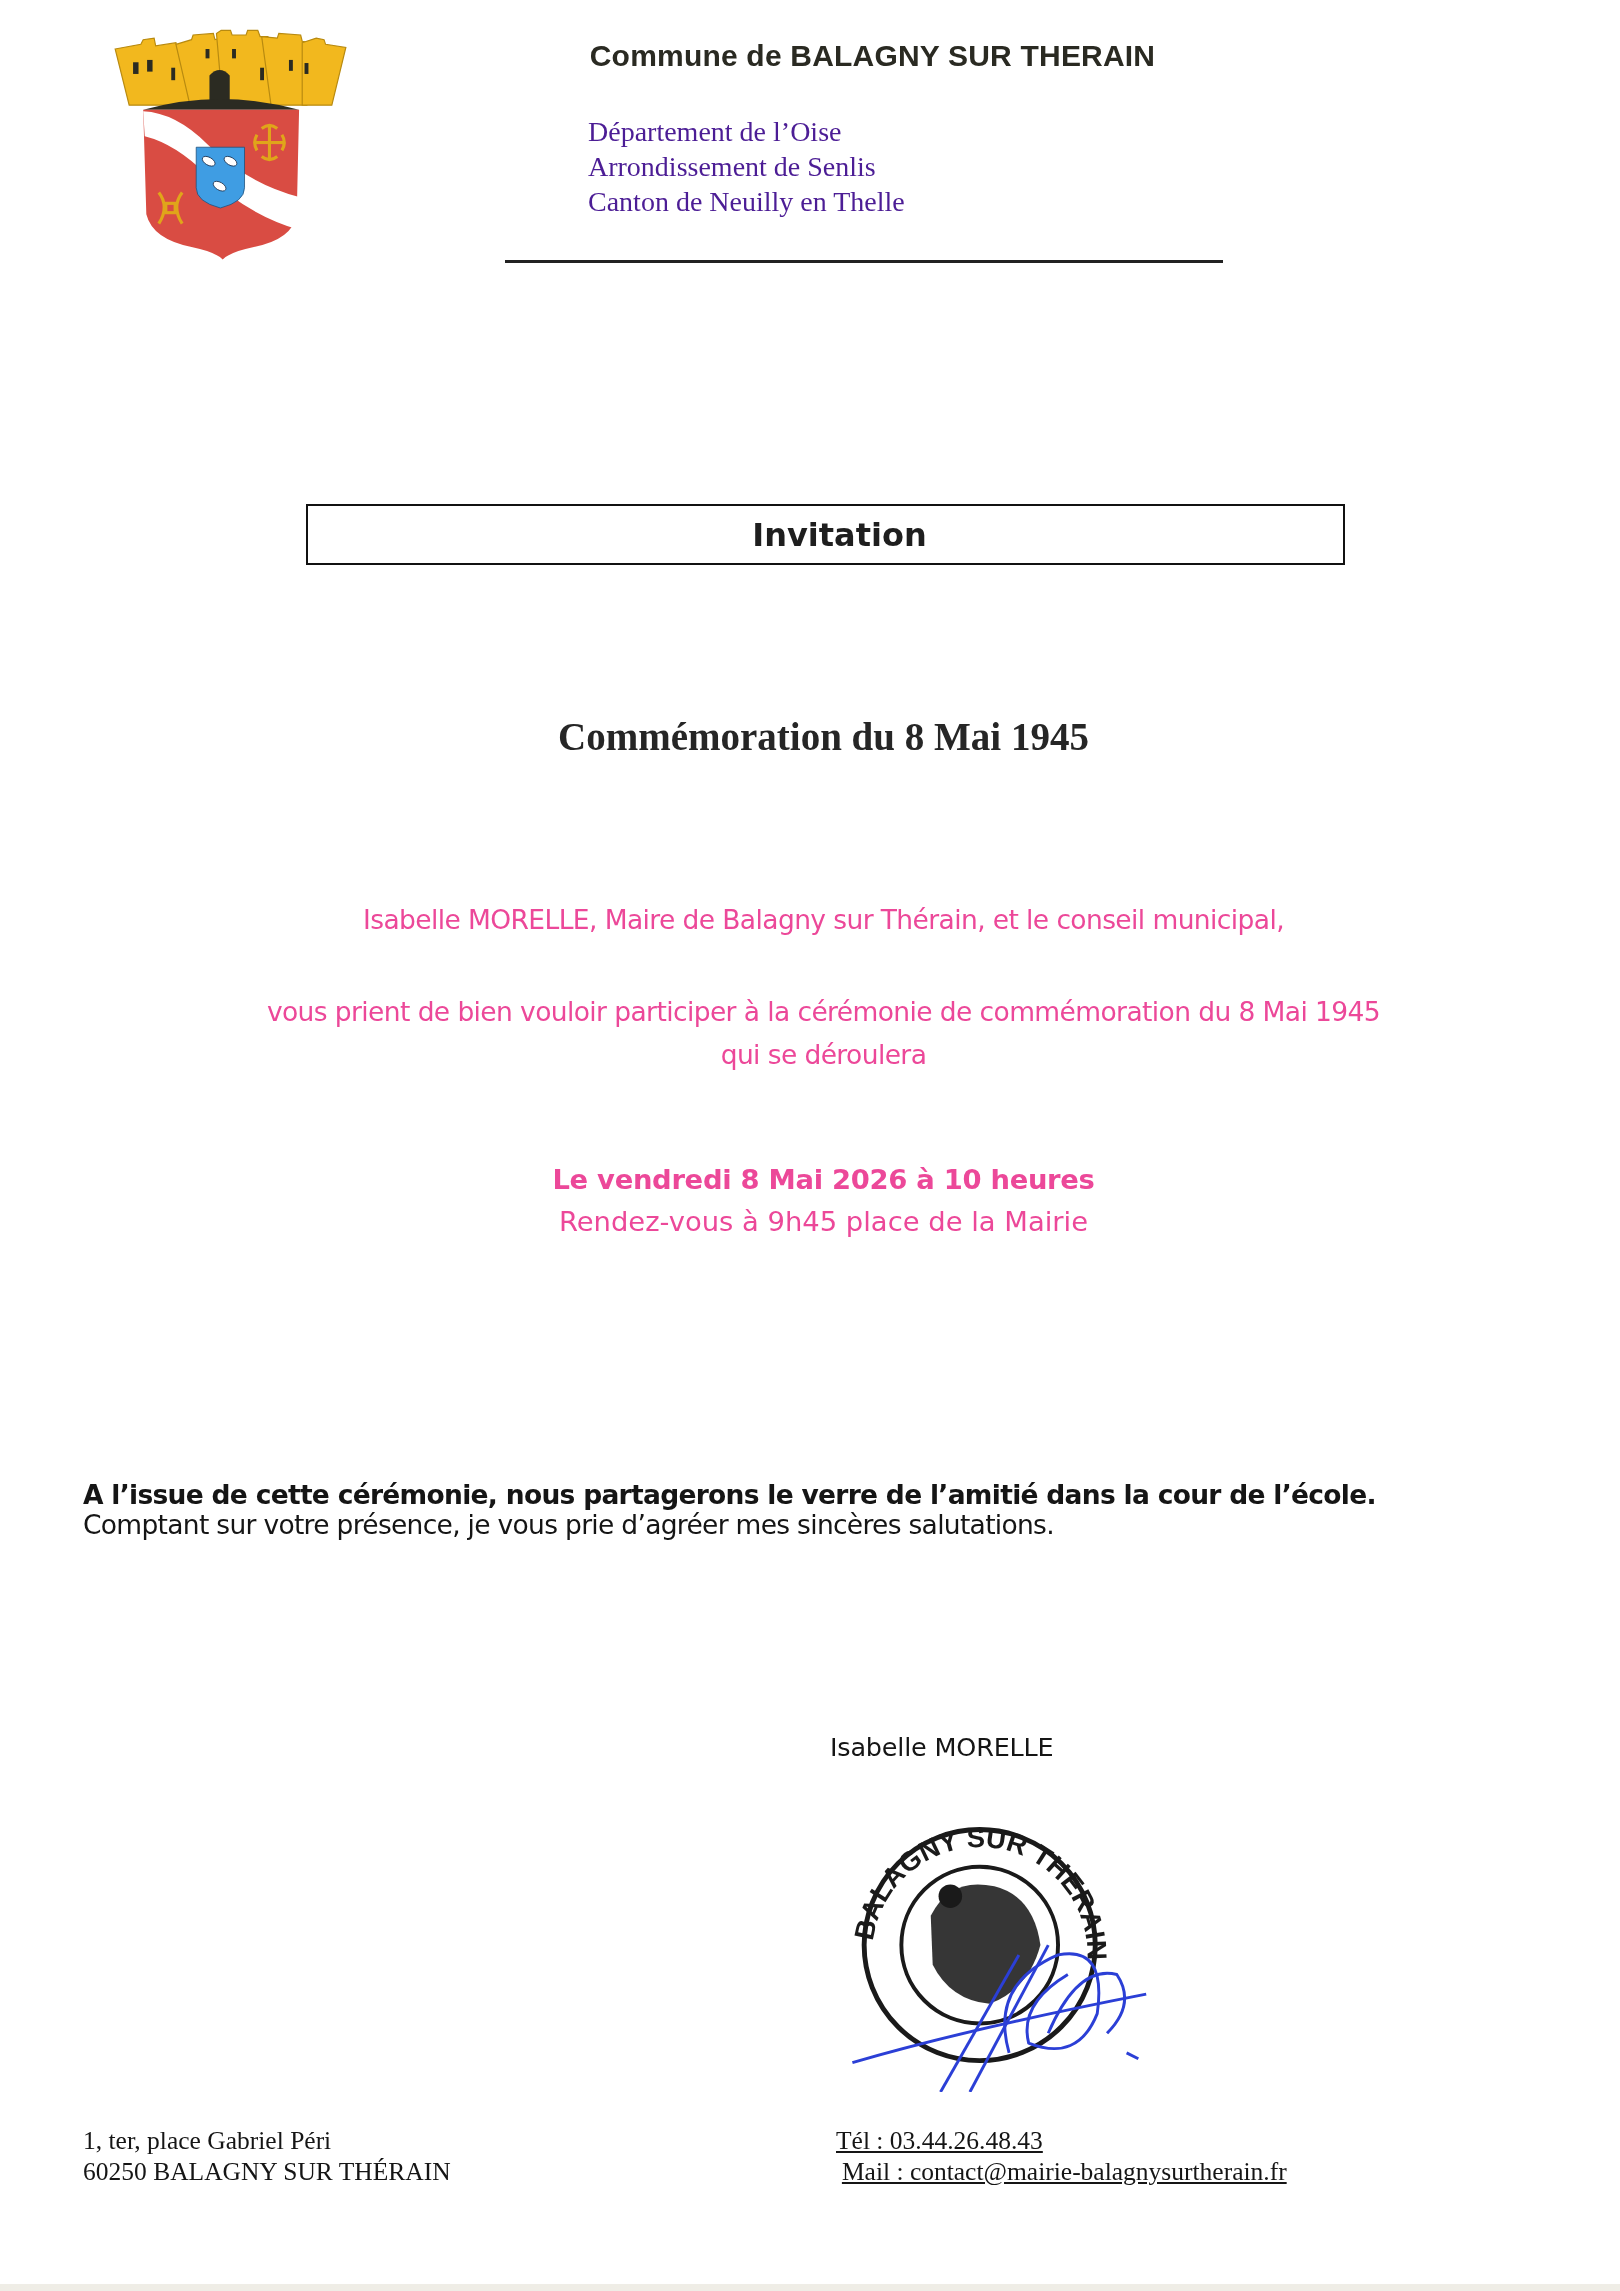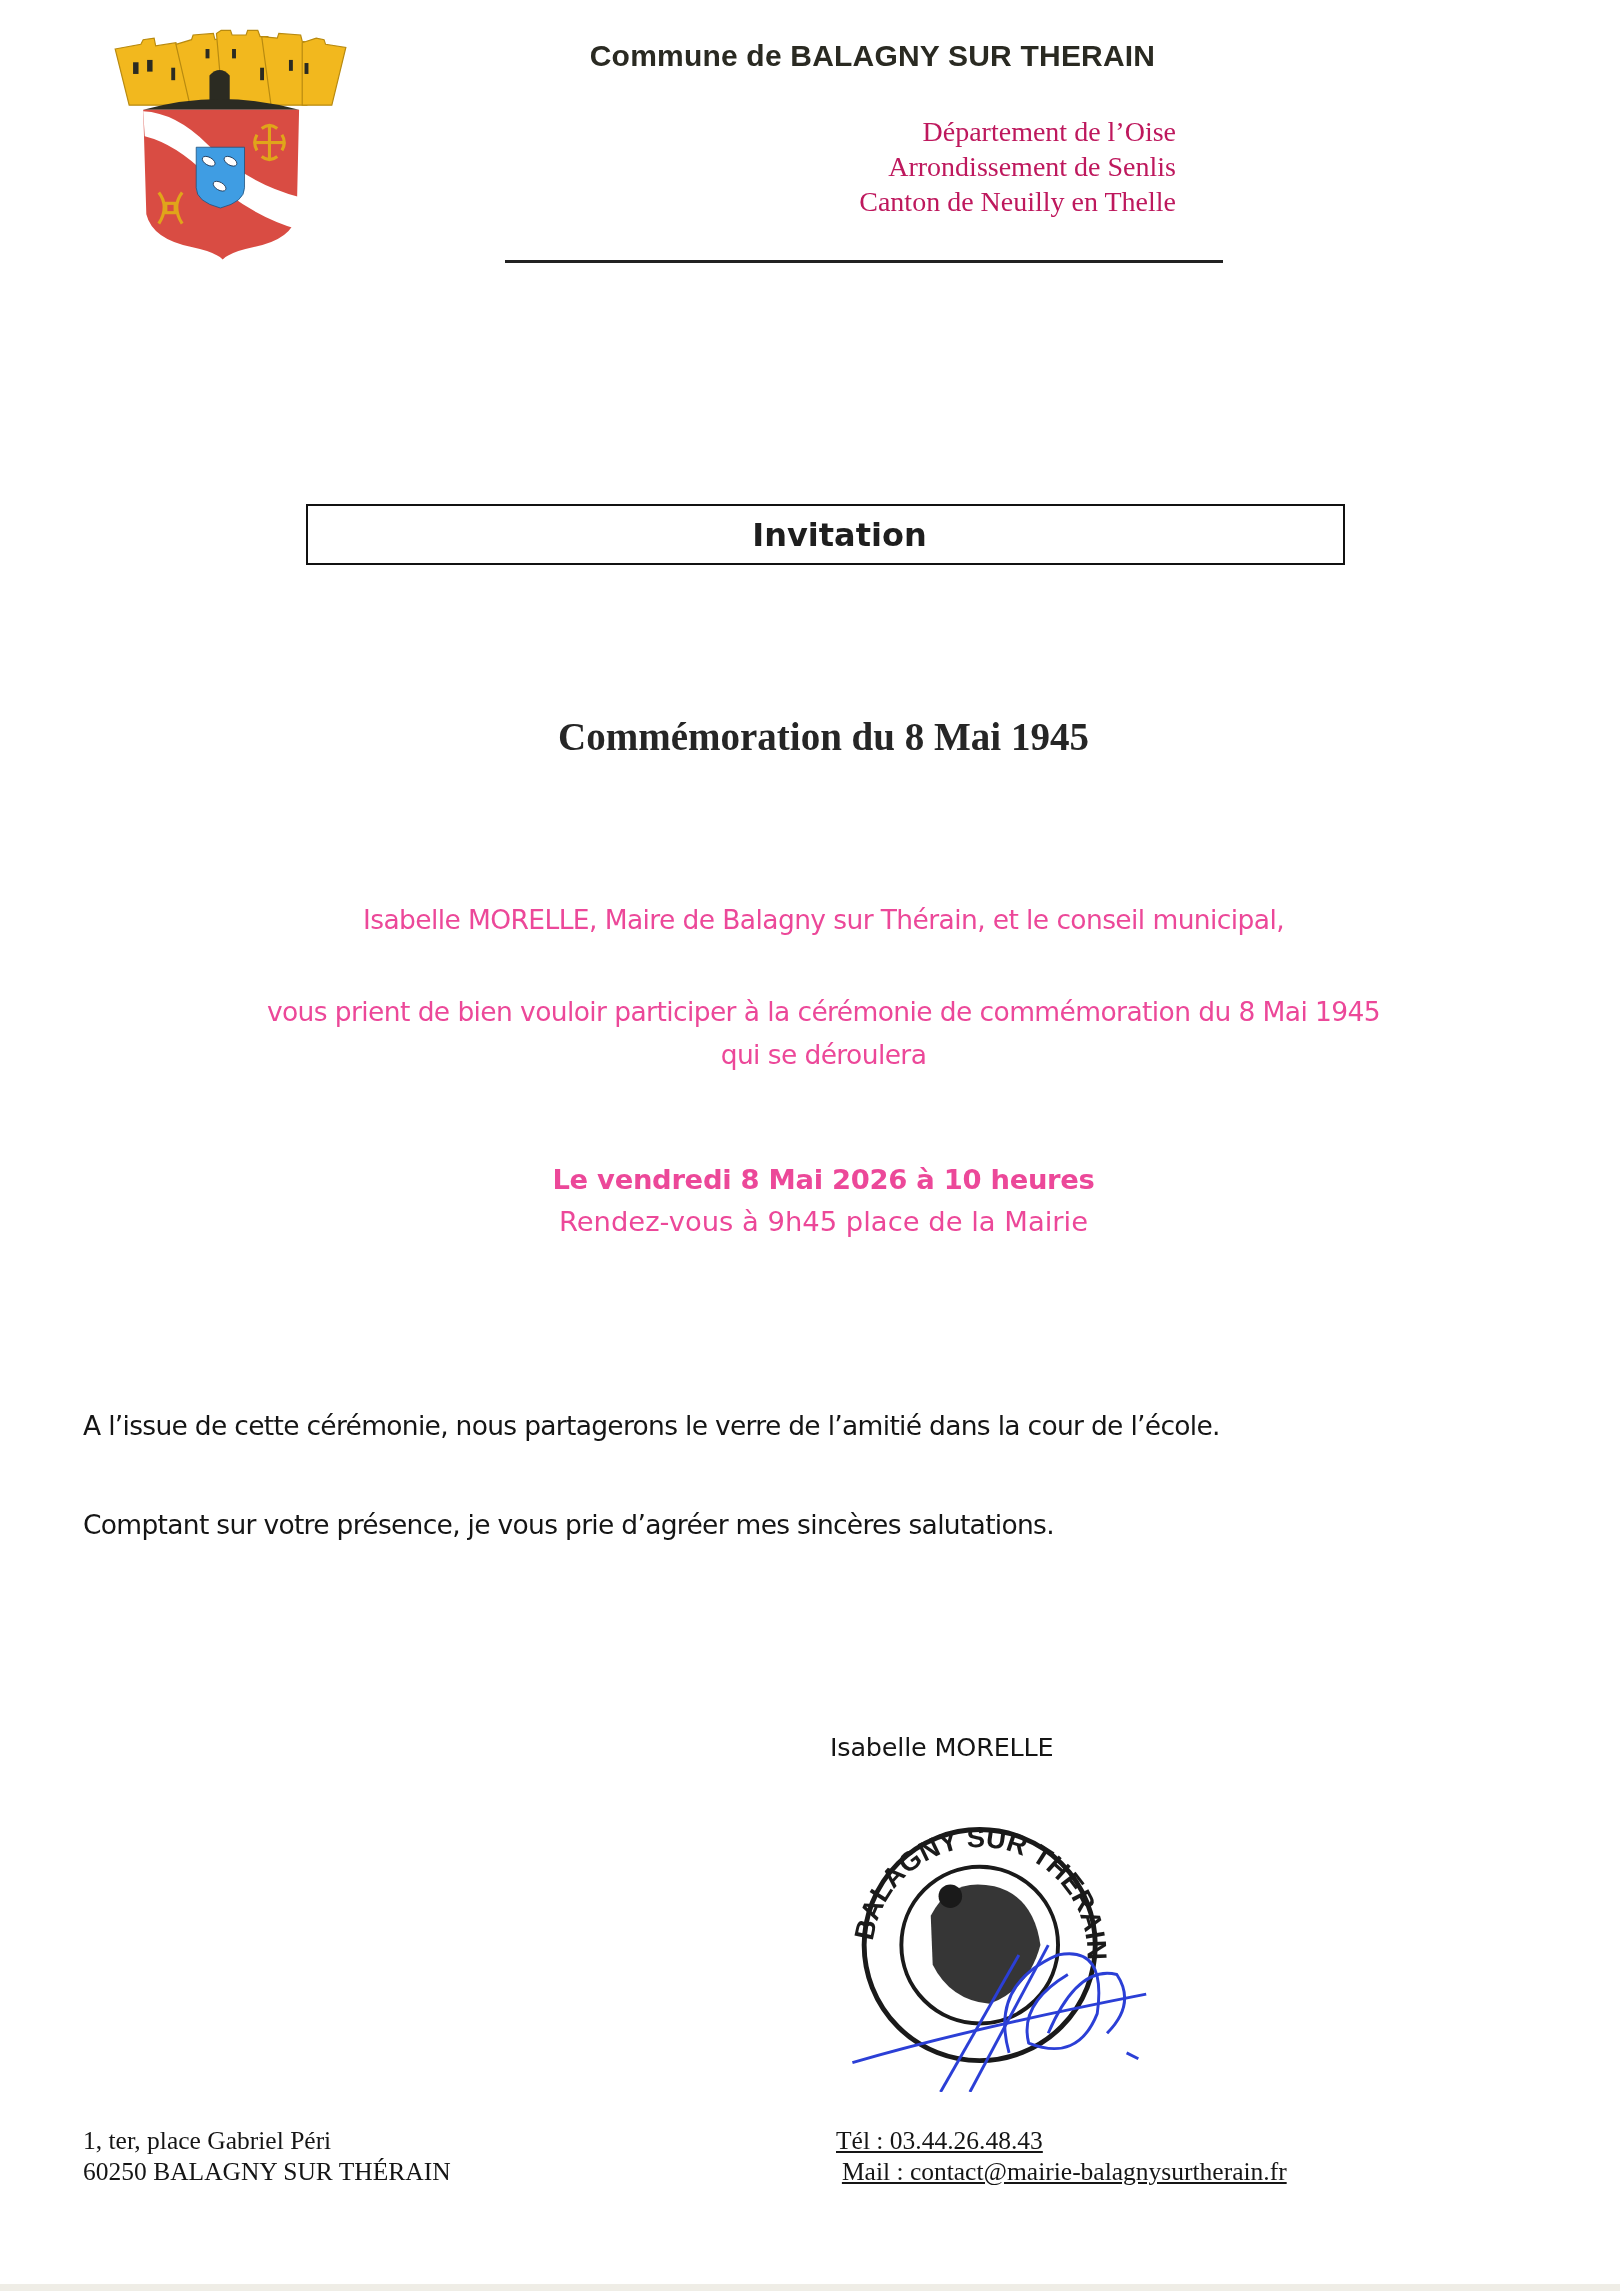--- a/index.html
+++ b/index.html
@@ -6,22 +6,22 @@
   body { width: 1620px; height: 2292px; position: relative; overflow: hidden; color: #1a1a1a; }
   .abs { position: absolute; }
   .crest { left: 98px; top: 2px; width: 265px; height: 292px; }
 
   .commune-title {
     left: 510px; top: 39px; width: 725px; text-align: center;
     font-family: "Liberation Sans", sans-serif; font-weight: bold; font-size: 30px; color: #2a2a22;
     letter-spacing: 0.2px;
   }
   .admin-block {
-    left: 588px; top: 114px; width: 588px; text-align: right;
-    font-family: "Liberation Serif", serif; font-size: 28px; line-height: 35px; color: #be185d;
+    left: 588px; top: 114px; width: 588px; text-align: left;
+    font-family: "Liberation Serif", serif; font-size: 28px; line-height: 35px; color: #4c1d95;
   }
   .header-rule { left: 505px; top: 260px; width: 718px; height: 2.9px; background: #222; }
 
   .invitation-box {
     left: 306px; top: 504px; width: 1039px; height: 61px;
     border: 2px solid #111; box-sizing: border-box;
     display: flex; align-items: center; justify-content: center;
   }
   .invitation-label { font-family: "DejaVu Sans", sans-serif; font-weight: bold; font-size: 32px; color: #1e1e1e; margin-left: 28px; }
 
@@ -32,21 +32,21 @@
 
   .body-center { left: 98px; width: 1451px; text-align: center;
     font-family: "DejaVu Sans", sans-serif; font-size: 26.5px; color: #ec4899; letter-spacing: -0.6px; }
   .p-host { top: 904px; }
   .p-invite { top: 990px; line-height: 43px; }
   .date-line { top: 1164px; font-weight: bold; font-size: 27.4px; letter-spacing: -0.3px; }
   .meet-line { top: 1206px; font-size: 27.4px; letter-spacing: 0; }
 
   .body-left { left: 83px; width: 1431px;
     font-family: "DejaVu Sans", sans-serif; font-size: 26.5px; color: #151515; letter-spacing: -0.7px; }
-  .p-after { top: 1410px; }
+  .p-after { top: 1479px; font-weight: bold; }
   .p-closing { top: 1509px; }
 
   .signatory { left: 830px; top: 1725px; font-family: "DejaVu Sans", sans-serif; font-size: 25.5px;
     line-height: 44px; color: #151515; letter-spacing: -0.2px; }
 
   .stamp { left: 823px; top: 1808px; width: 333px; height: 284px; }
 
   .footer-left { left: 83px; top: 2125px; font-family: "Liberation Serif", serif; font-size: 25.5px;
     line-height: 31px; color: #151515; }
   .footer-right { left: 836px; top: 2125px; font-family: "Liberation Serif", serif; font-size: 25.5px;

